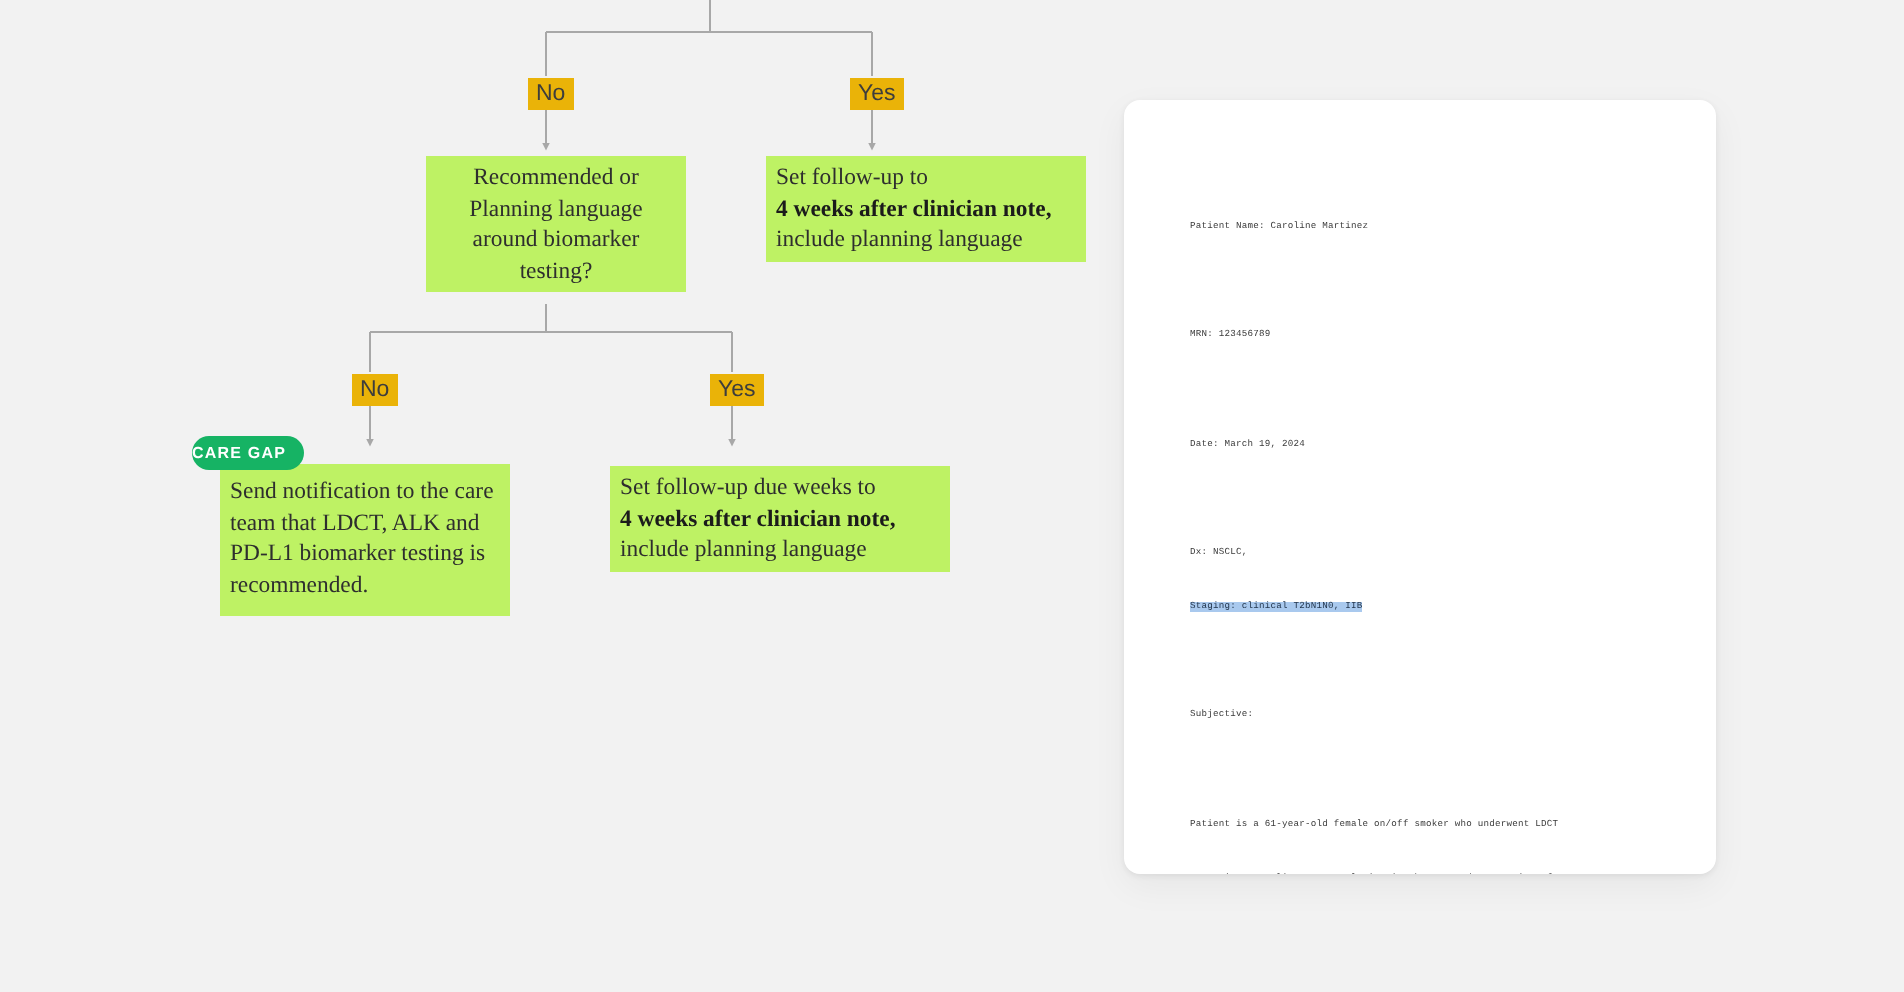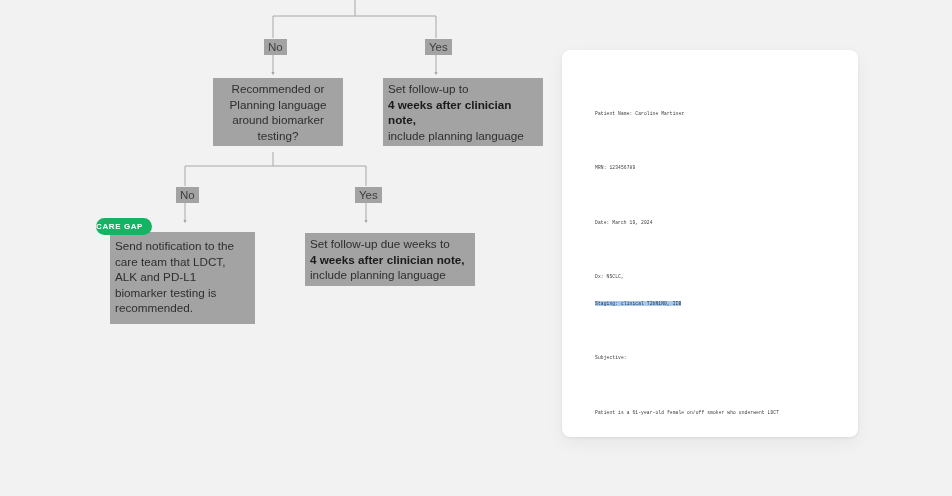--- a/index.html
+++ b/index.html
@@ -26,34 +26,35 @@
   .edge-svg {
     position: absolute;
     left: 0;
     top: 0;
     width: 560px;
     height: 496px;
     pointer-events: none;
   }
   .branch-label {
     position: absolute;
-    background: #a3a3a3;
+    background: #eab308;
     color: #3d3d3d;
     font-size: 11.5px;
     line-height: 14px;
     padding: 1px 4px;
     white-space: nowrap;
   }
   .node-text {
     position: absolute;
     color: #2e2e2e;
     font-size: 11.7px;
     line-height: 15.6px;
-    background: #a3a3a3;
+    background: #bef264;
     padding: 3px 5px;
+    font-family: Liberation Serif, serif;
   }
   .node-text.centered { text-align: center; }
   .node-text b { font-weight: 700; color: #1b1b1b; }
 
   
   #care-gap-node {
     position: absolute;
     left: 110px;
     top: 232px;
     width: 145px;

